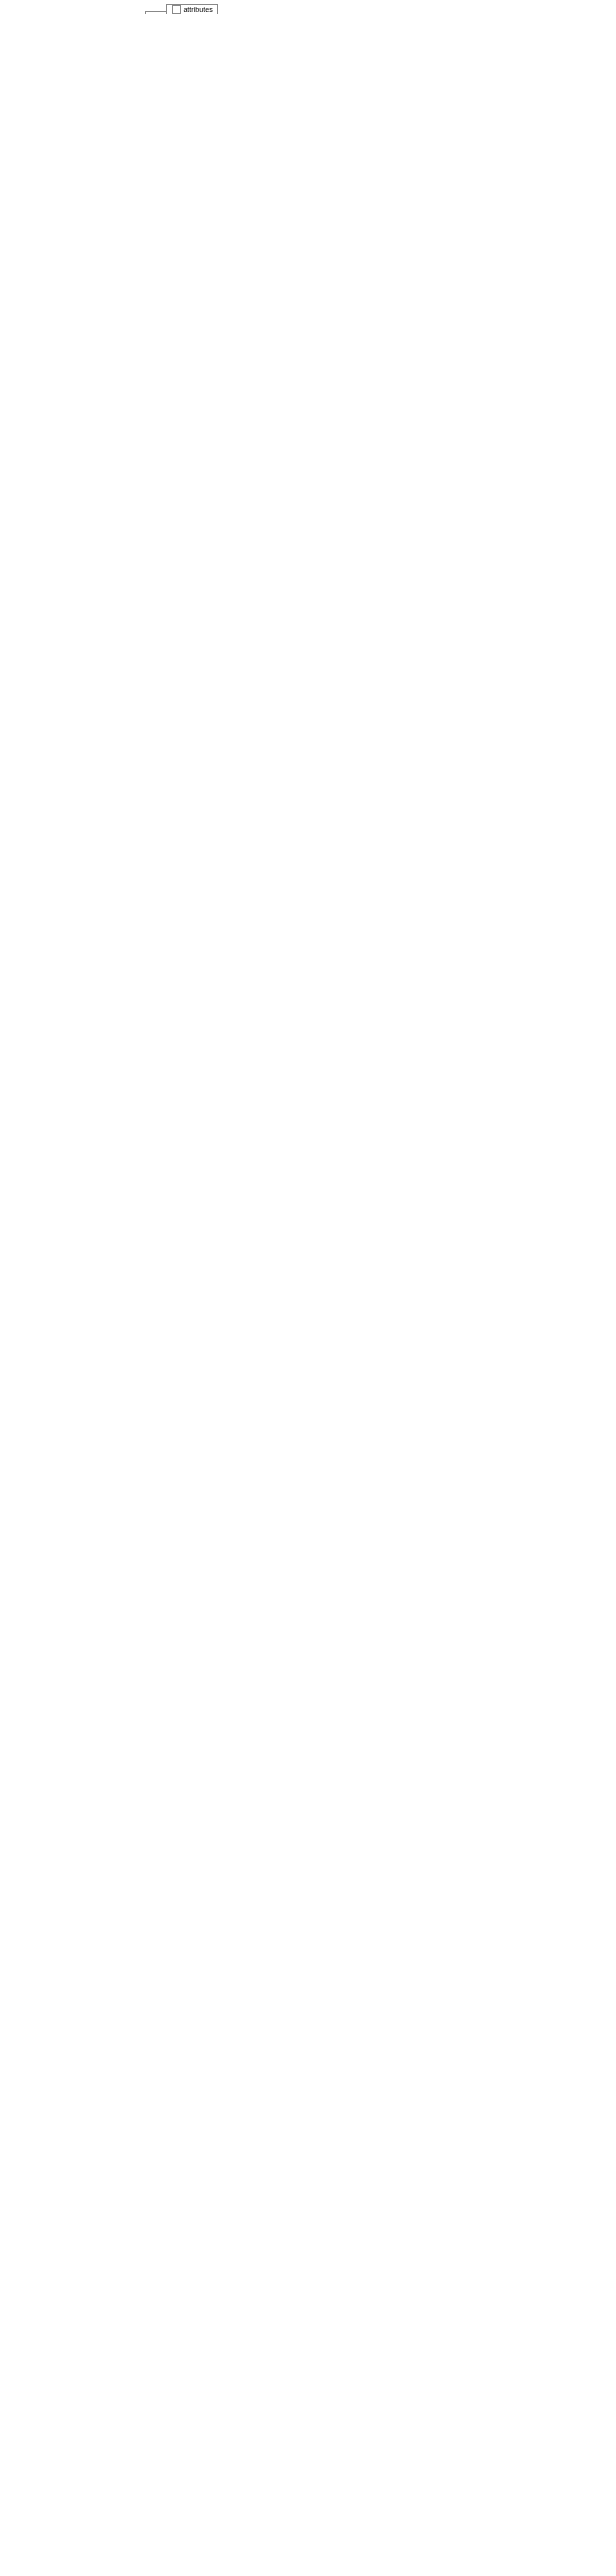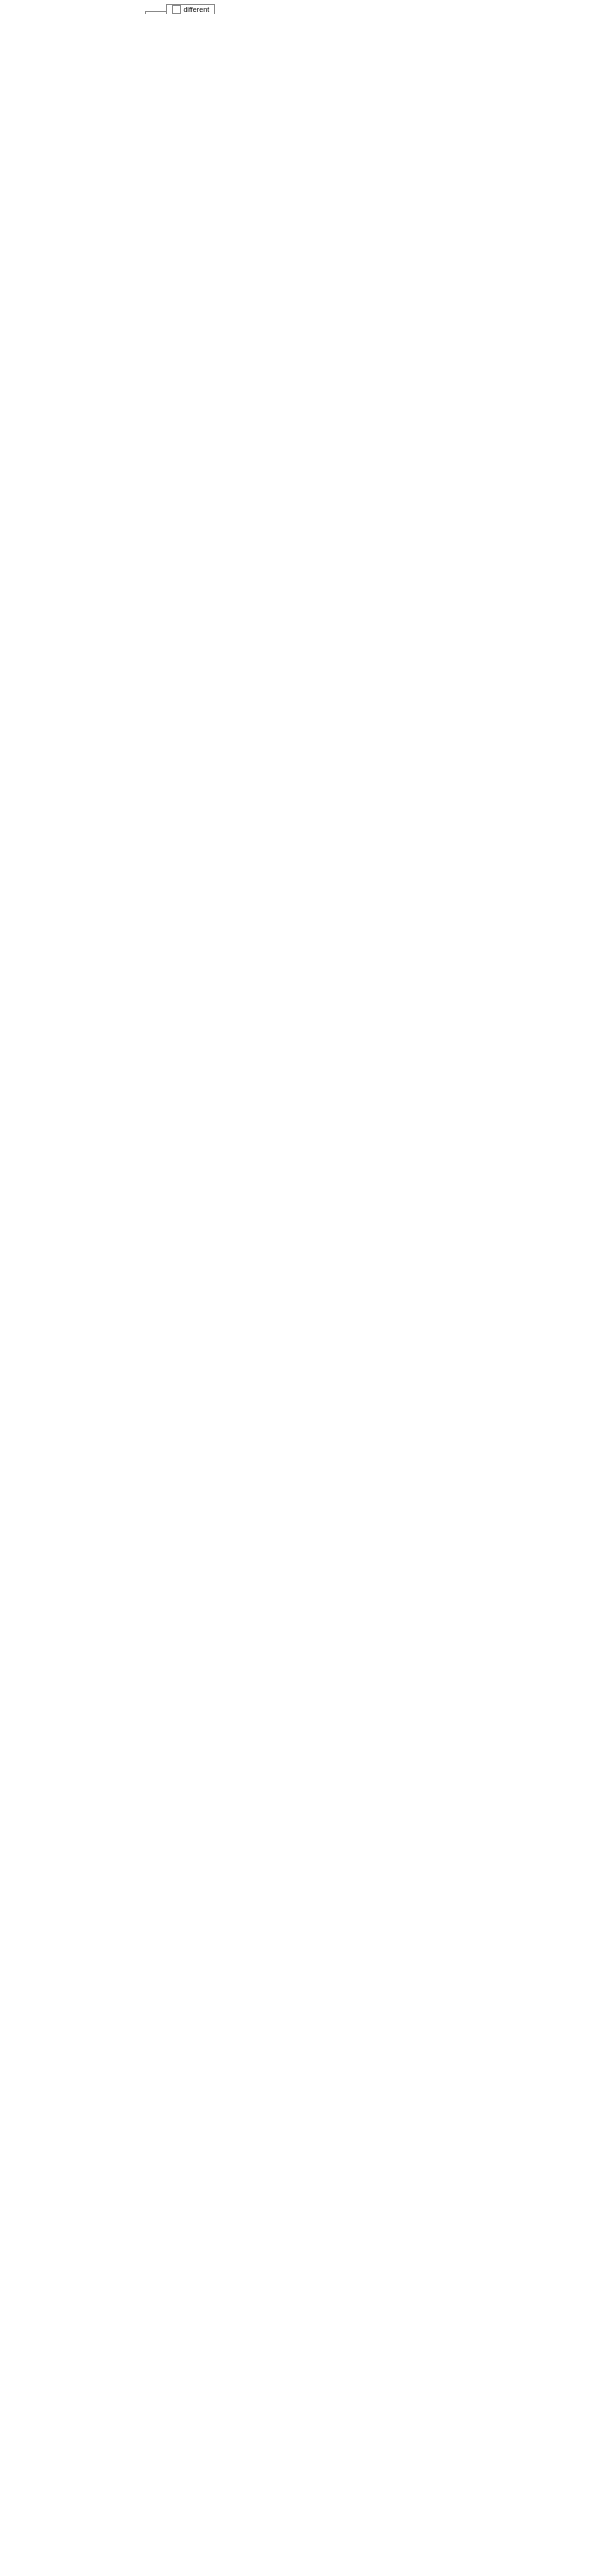--- a/index.html
+++ b/index.html
@@ -142,21 +142,21 @@
 </div>
 <div class="node-desc" style="position:absolute; top:1410px; left:4.5px; width:102px;">Flexible location (geopolitical area or point-of-interest) data type for both controlled and uncontrolled values</div>
 
 <div class="connector" style="top:1400px; left:111px; width:33px; height:0.9px;"></div>
 
 <div class="connector" style="top:10.8px; left:145px; width:0.9px; height:2440px;"></div>
 
 <div class="connector" style="top:10.8px; left:145px; width:21.5px; height:0.9px;"></div>
 
 <div style="position:absolute; top:3.6px; left:166px; border:0.9px solid #888; padding:0.9px 4.5px; font-size:7.2px; background:#fff;">
-  <span class="header-icon"></span><span>different</span>
+  <span class="header-icon"></span><span>attributes</span>
 </div>
 
 <div class="connector" style="top:16px; left:166px; width:0.9px; height:1472px;"></div>
 
 <div class="connector" style="top:166px; left:166px; width:20px; height:0.9px;"></div>
 <div class="group-box" style="top:27px; left:186px; width:130px;">
   <div class="group-header"><span class="header-icon"></span><span>grp  flexAttributes</span></div>
   <div style="height:5.4px;"></div>
   <div id="flex-items"><div class="attr-item">qcode</div><div class="attr-desc">A qualified code which identifies a concept.</div><div class="attr-item">uri</div><div class="attr-desc">A URI which identifies a concept.</div><div class="attr-item">literal</div><div class="attr-desc">A free-text value assigned as property value.</div><div class="attr-item">type</div><div class="attr-desc">The type of the concept assigned as controlled property value - expressed by a QCode</div><div class="attr-item">typeuri</div><div class="attr-desc">The type of the concept assigned as controlled property value - expressed by a URI</div></div>
   <div class="group-desc">A group of attributes associated with flexible properties</div>

